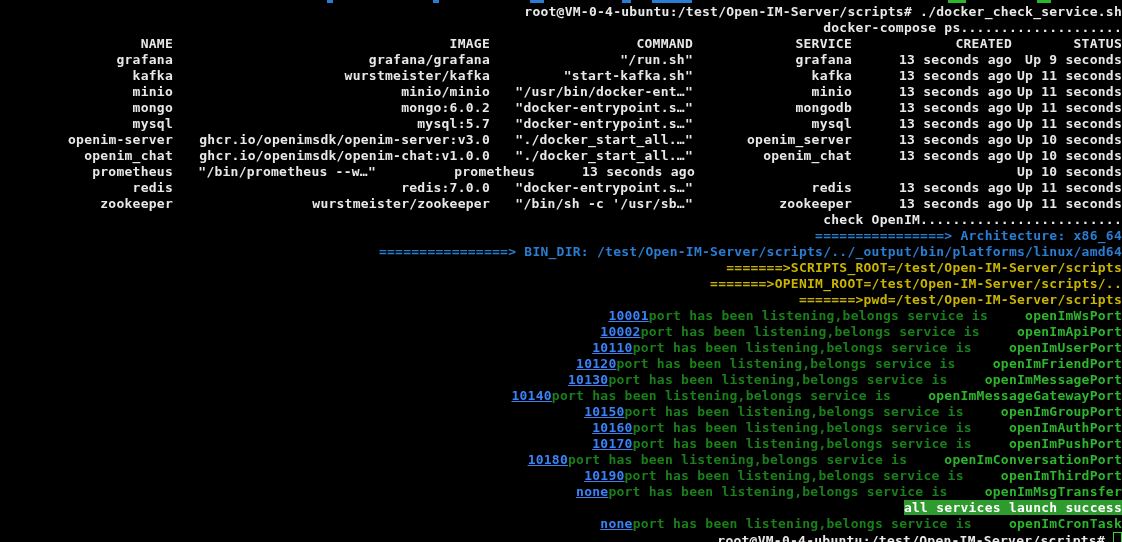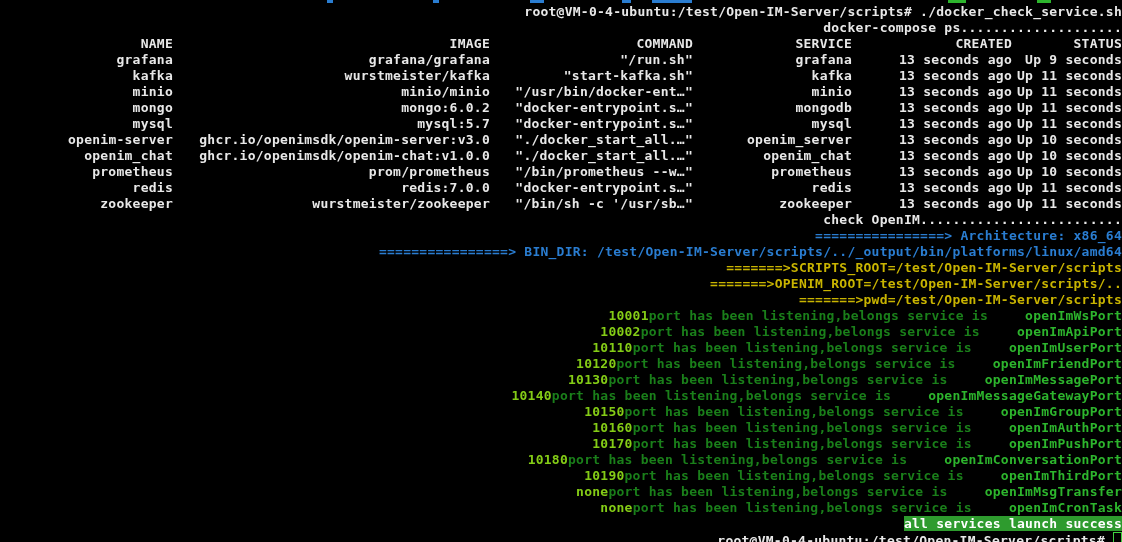--- a/index.html
+++ b/index.html
@@ -22,21 +22,21 @@
   .trow{display:flex;padding-left:20px;}
   .trow span{white-space:pre;overflow:hidden;flex-shrink:0;}
   .c-name{width:153px;}
   .c-image{width:317px;}
   .c-cmd{width:203px;}
   .c-svc{width:159px;}
   .c-created{width:160px;}
   .c-status{flex:1;}
   .blue-t{color:#2a7dd1;}
   .yellow-t{color:#c9b400;}
-  .port{display:inline-block;width:49px;color:#84cc16;}
+  .port{display:inline-block;width:49px;color:#3b82f6;text-decoration:underline;}
   .pmsg{color:#1a7f1a;}
   .psvc{color:#2db52d;margin-left:29px;}
   .success{background:#2e9b2e;color:#ffffff;}
   .cursor{
     display:inline-block;width:7px;height:13px;
     border:1px solid #3fd23f;vertical-align:-2px;margin-left:8px;
   }
 </style>
 </head>
 <body>
@@ -117,21 +117,20 @@
   <div class="line trow">
     <span class="c-name">openim_chat</span>
     <span class="c-image">ghcr.io/openimsdk/openim-chat:v1.0.0</span>
     <span class="c-cmd">"./docker_start_all.…"</span>
     <span class="c-svc">openim_chat</span>
     <span class="c-created">13 seconds ago</span>
     <span class="c-status">Up 10 seconds</span>
   </div>
   <div class="line trow">
     <span class="c-name">prometheus</span>
-    <span class="c-image">prom/prometheus</span>
     <span class="c-cmd">"/bin/prometheus --w…"</span>
     <span class="c-svc">prometheus</span>
     <span class="c-created">13 seconds ago</span>
     <span class="c-status">Up 10 seconds</span>
   </div>
   <div class="line trow">
     <span class="c-name">redis</span>
     <span class="c-image">redis:7.0.0</span>
     <span class="c-cmd">"docker-entrypoint.s…"</span>
     <span class="c-svc">redis</span>
@@ -161,19 +160,19 @@
   <div class="line"><span class="port">10110</span><span class="pmsg">port has been listening,belongs service is </span><span class="psvc">openImUserPort</span></div>
   <div class="line"><span class="port">10120</span><span class="pmsg">port has been listening,belongs service is </span><span class="psvc">openImFriendPort</span></div>
   <div class="line"><span class="port">10130</span><span class="pmsg">port has been listening,belongs service is </span><span class="psvc">openImMessagePort</span></div>
   <div class="line"><span class="port">10140</span><span class="pmsg">port has been listening,belongs service is </span><span class="psvc">openImMessageGatewayPort</span></div>
   <div class="line"><span class="port">10150</span><span class="pmsg">port has been listening,belongs service is </span><span class="psvc">openImGroupPort</span></div>
   <div class="line"><span class="port">10160</span><span class="pmsg">port has been listening,belongs service is </span><span class="psvc">openImAuthPort</span></div>
   <div class="line"><span class="port">10170</span><span class="pmsg">port has been listening,belongs service is </span><span class="psvc">openImPushPort</span></div>
   <div class="line"><span class="port">10180</span><span class="pmsg">port has been listening,belongs service is </span><span class="psvc">openImConversationPort</span></div>
   <div class="line"><span class="port">10190</span><span class="pmsg">port has been listening,belongs service is </span><span class="psvc">openImThirdPort</span></div>
   <div class="line"><span class="port">none</span><span class="pmsg">port has been listening,belongs service is </span><span class="psvc">openImMsgTransfer</span></div>
+  <div class="line"><span class="success">all services launch success</span></div>
+
   <div class="line"><span class="port">none</span><span class="pmsg">port has been listening,belongs service is </span><span class="psvc">openImCronTask</span></div>
-
-  <div class="line"><span class="success">all services launch success</span></div>
 
   <div class="line"><span>root@VM-0-4-ubuntu:/test/Open-IM-Server/scripts#</span><span class="cursor"></span></div>
 
 </div>
 
 </body></html>

